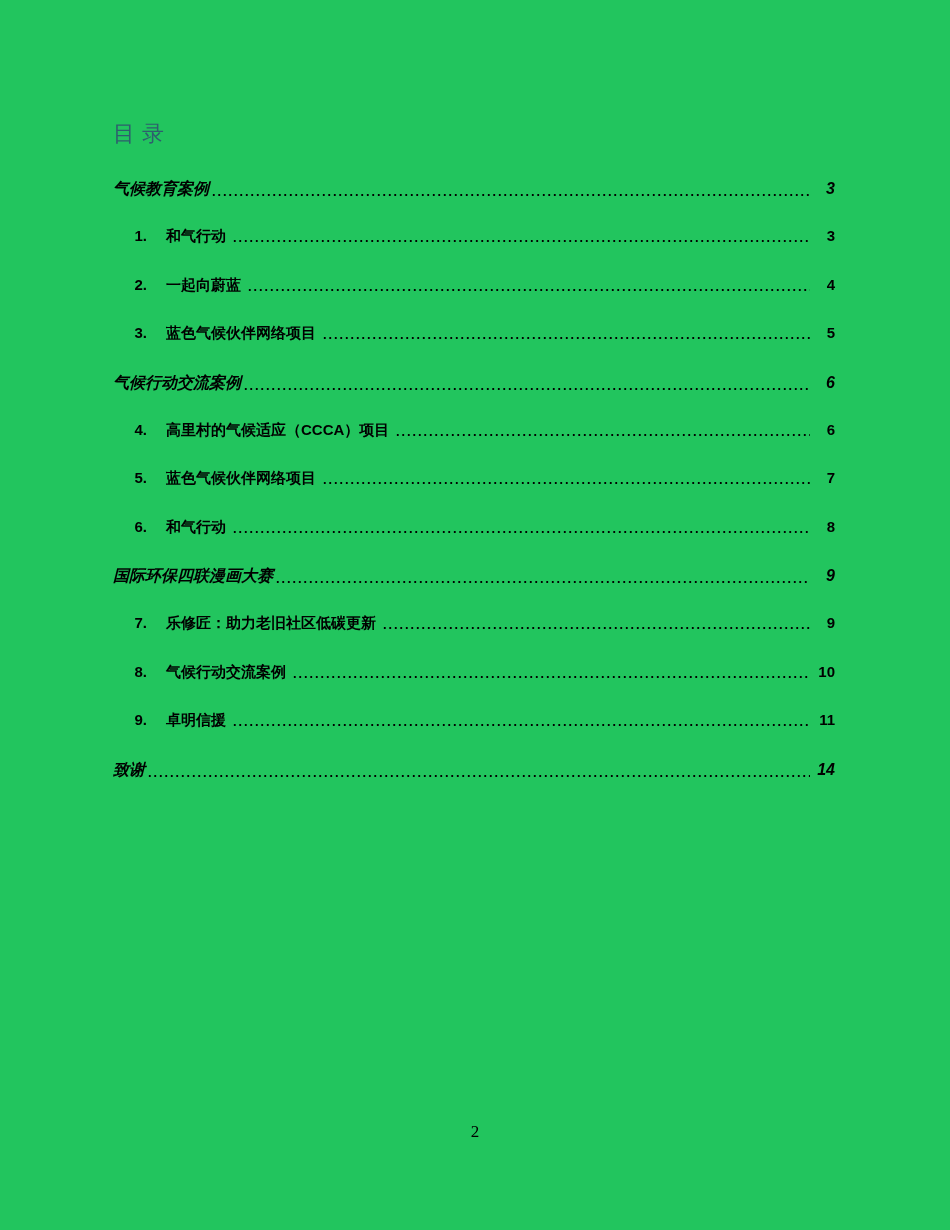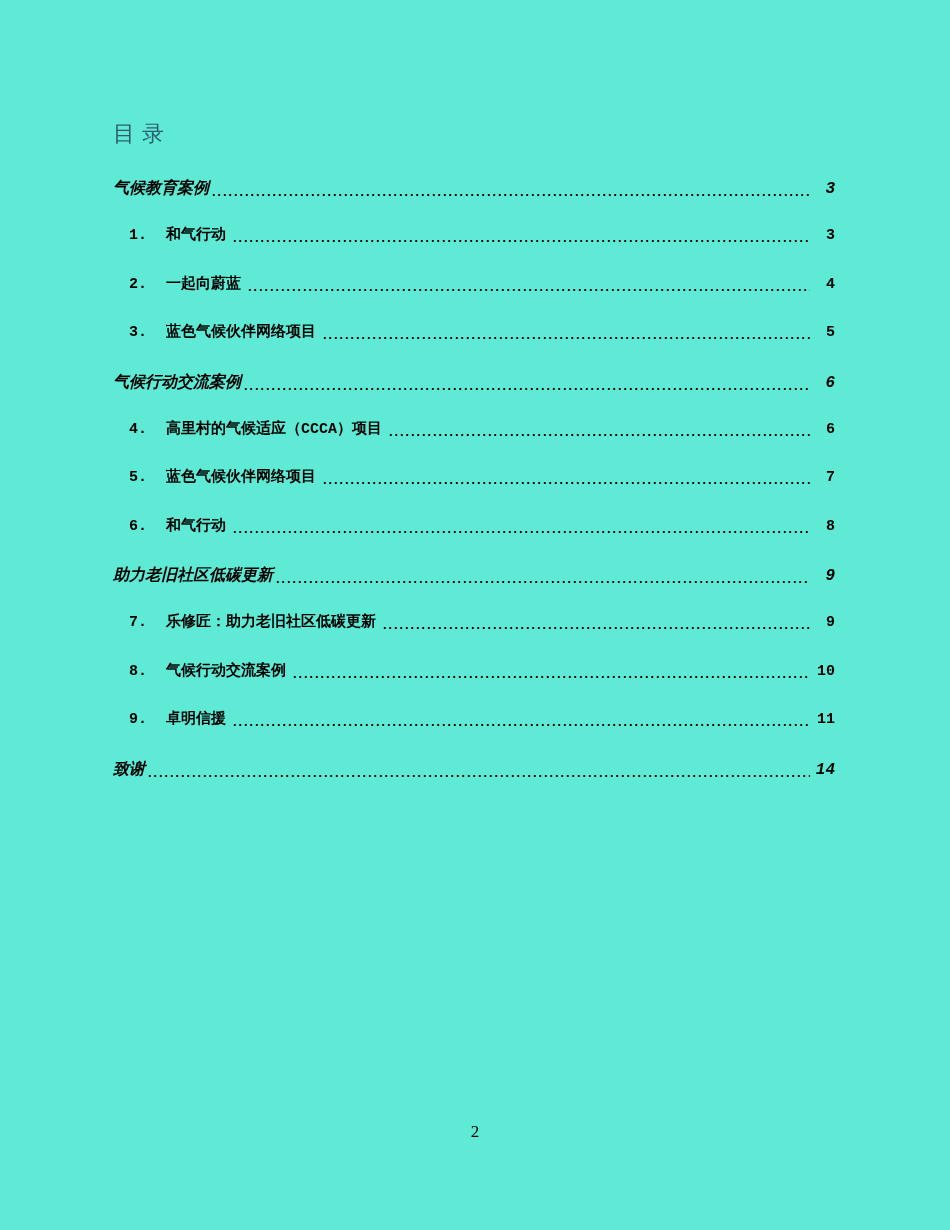--- a/index.html
+++ b/index.html
@@ -5,42 +5,41 @@
   html, body {
     margin: 0;
     padding: 0;
     background: #888;
   }
   .page {
     position: relative;
     width: 950px;
     height: 1230px;
     margin: 0 auto;
-    background: #5eead4;
+    background: #22c55e;
     font-family: "Liberation Sans", sans-serif;
     color: #000;
     overflow: hidden;
   }
   .content {
     position: absolute;
     left: 113px;
     right: 115px;
     top: 120px;
   }
   .toc-title {
     font-size: 22px;
     line-height: 28px;
     font-weight: 500;
     letter-spacing: 7px;
     margin: 0 0 30px 0;
   }
   .toc-row {
     display: flex;
     align-items: flex-end;
-    font-family: Liberation Mono, monospace;
   }
   .toc-row.section {
     font-size: 16px;
     line-height: 22px;
     height: 22px;
     font-weight: 700;
     font-style: italic;
     margin-top: 9px;
     margin-bottom: 26px;
   }
@@ -145,21 +144,21 @@
     </div>
 
     <div class="toc-row item">
       <span class="num">6.</span>
       <span class="lbl">和气行动</span>
       <span class="leader"></span>
       <span class="pg">8</span>
     </div>
 
     <div class="toc-row section">
-      <span class="lbl">助力老旧社区低碳更新</span>
+      <span class="lbl">国际环保四联漫画大赛</span>
       <span class="leader"></span>
       <span class="pg">9</span>
     </div>
 
     <div class="toc-row item">
       <span class="num">7.</span>
       <span class="lbl">乐修匠：助力老旧社区低碳更新</span>
       <span class="leader"></span>
       <span class="pg">9</span>
     </div>

